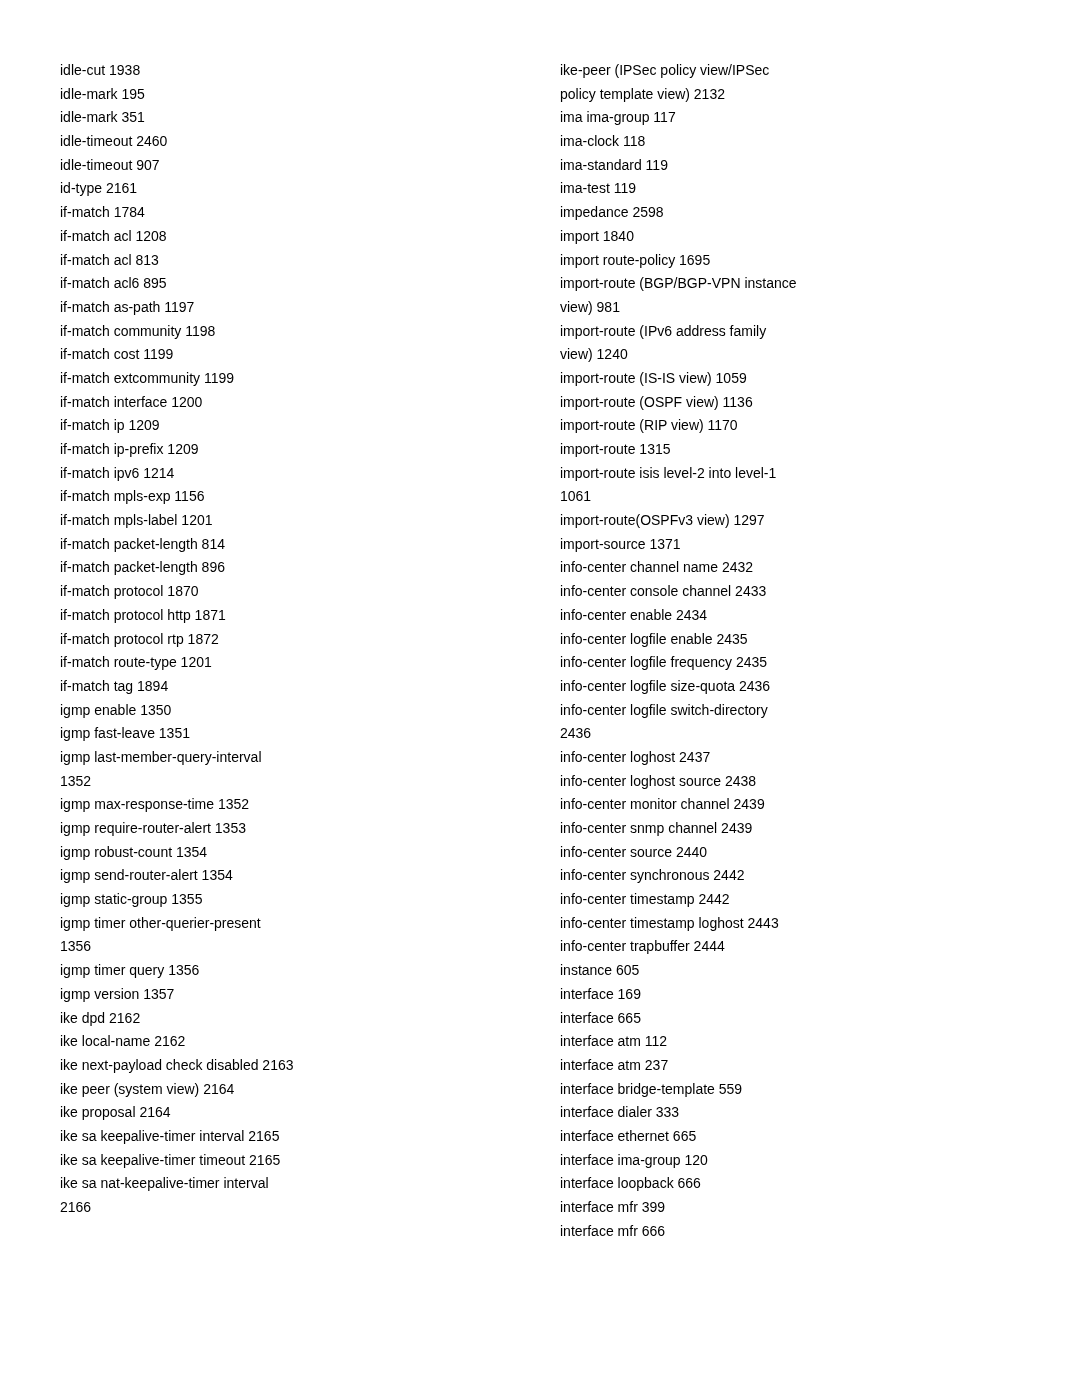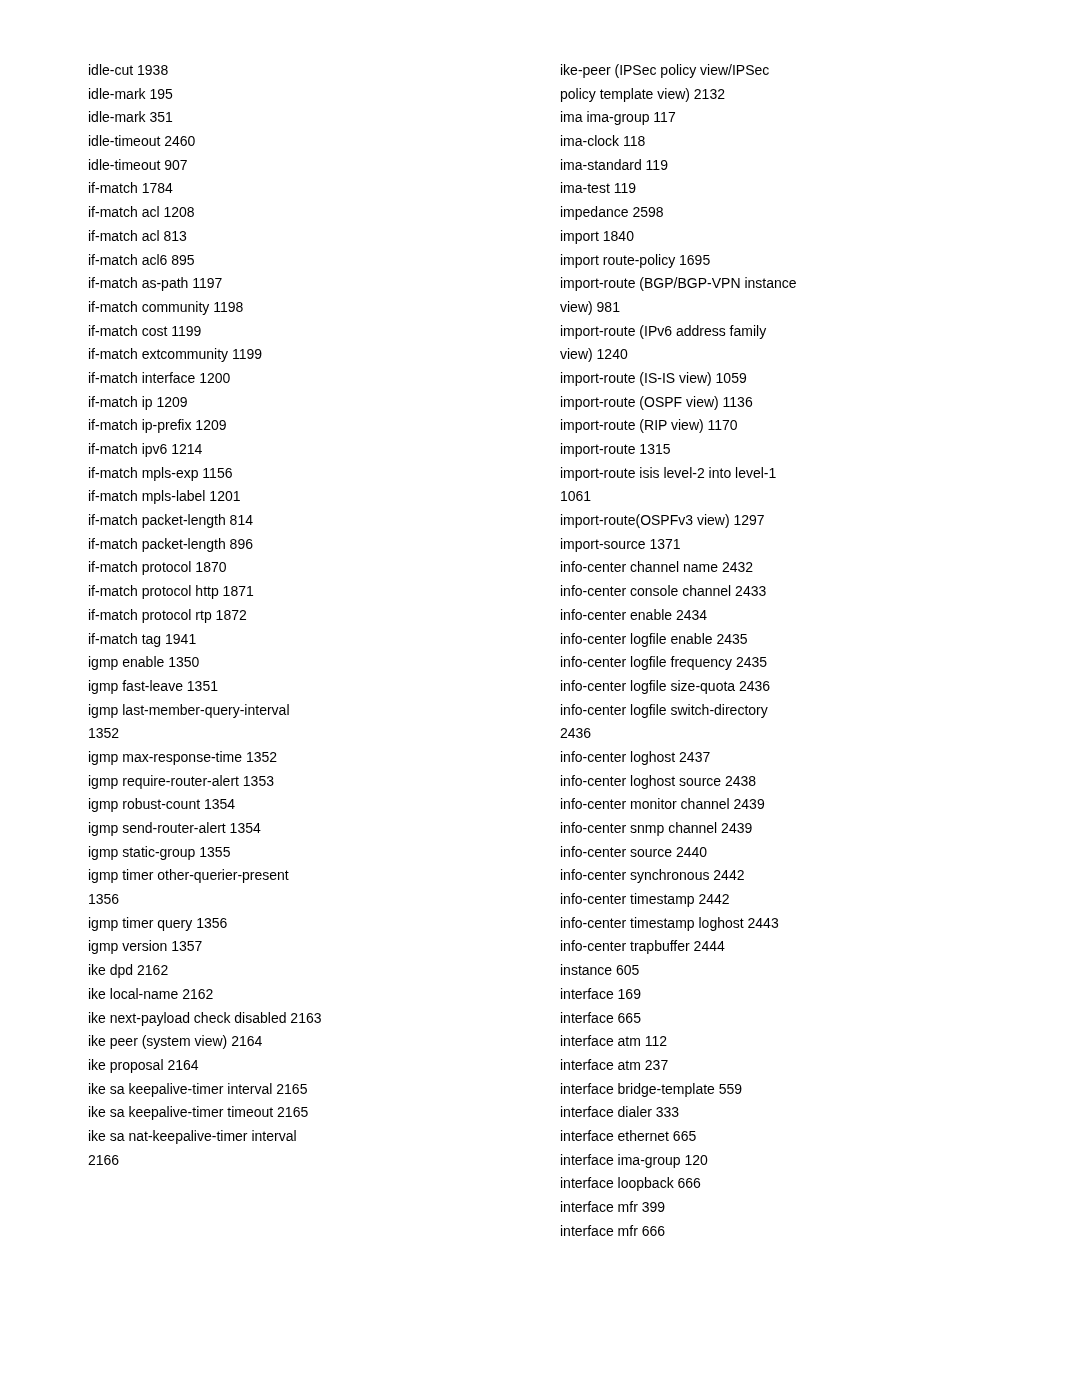--- a/index.html
+++ b/index.html
@@ -10,21 +10,21 @@
     body {
       background: #ffffff;
       font-family: Arial, sans-serif;
       font-size: 14px;
       color: #000000;
       width: 1080px;
       min-height: 1397px;
     }
     .page-container {
       display: flex;
-      padding: 60px 88px;
+      padding: 60px 60px;
       gap: 40px;
     }
     .column {
       flex: 1;
       display: flex;
       flex-direction: column;
       gap: 2px;
     }
     .entry {
       line-height: 1.55;
@@ -34,40 +34,42 @@
 </head>
 <body>
 
 <div class="page-container">
   <div class="column" id="left-col">
       <div class="entry">idle-cut 1938</div>
       <div class="entry">idle-mark 195</div>
       <div class="entry">idle-mark 351</div>
       <div class="entry">idle-timeout 2460</div>
       <div class="entry">idle-timeout 907</div>
+      <div class="entry">id-type 2161</div>
       <div class="entry">if-match 1784</div>
       <div class="entry">if-match acl 1208</div>
       <div class="entry">if-match acl 813</div>
       <div class="entry">if-match acl6 895</div>
       <div class="entry">if-match as-path 1197</div>
       <div class="entry">if-match community 1198</div>
       <div class="entry">if-match cost 1199</div>
       <div class="entry">if-match extcommunity 1199</div>
       <div class="entry">if-match interface 1200</div>
       <div class="entry">if-match ip 1209</div>
       <div class="entry">if-match ip-prefix 1209</div>
       <div class="entry">if-match ipv6 1214</div>
       <div class="entry">if-match mpls-exp 1156</div>
       <div class="entry">if-match mpls-label 1201</div>
       <div class="entry">if-match packet-length 814</div>
       <div class="entry">if-match packet-length 896</div>
       <div class="entry">if-match protocol 1870</div>
       <div class="entry">if-match protocol http 1871</div>
       <div class="entry">if-match protocol rtp 1872</div>
-      <div class="entry">if-match tag 1941</div>
+      <div class="entry">if-match route-type 1201</div>
+      <div class="entry">if-match tag 1894</div>
       <div class="entry">igmp enable 1350</div>
       <div class="entry">igmp fast-leave 1351</div>
       <div class="entry">igmp last-member-query-interval</div>
       <div class="entry">1352</div>
       <div class="entry">igmp max-response-time 1352</div>
       <div class="entry">igmp require-router-alert 1353</div>
       <div class="entry">igmp robust-count 1354</div>
       <div class="entry">igmp send-router-alert 1354</div>
       <div class="entry">igmp static-group 1355</div>
       <div class="entry">igmp timer other-querier-present</div>

